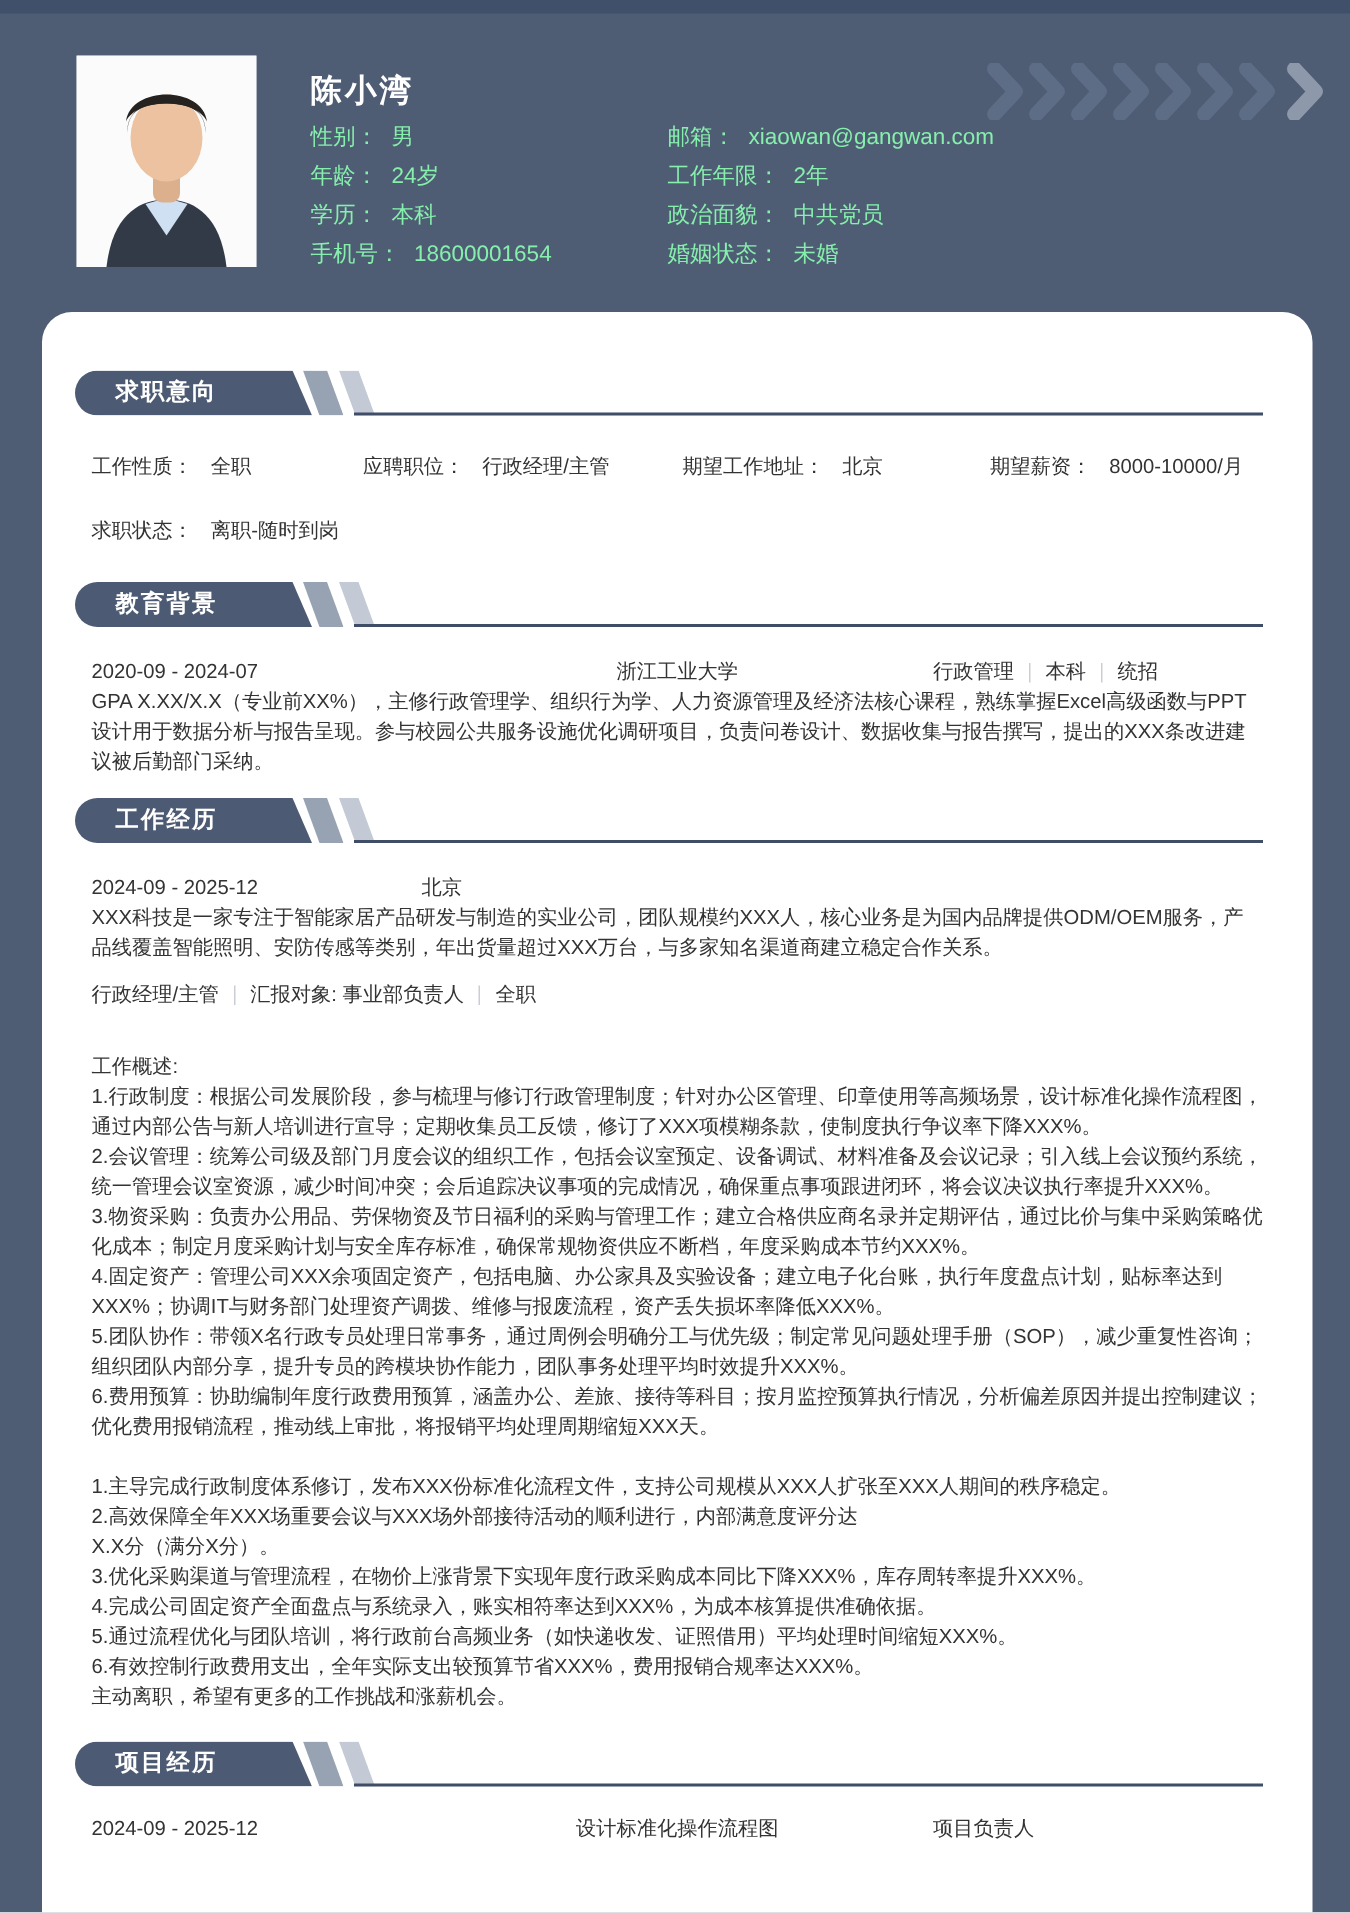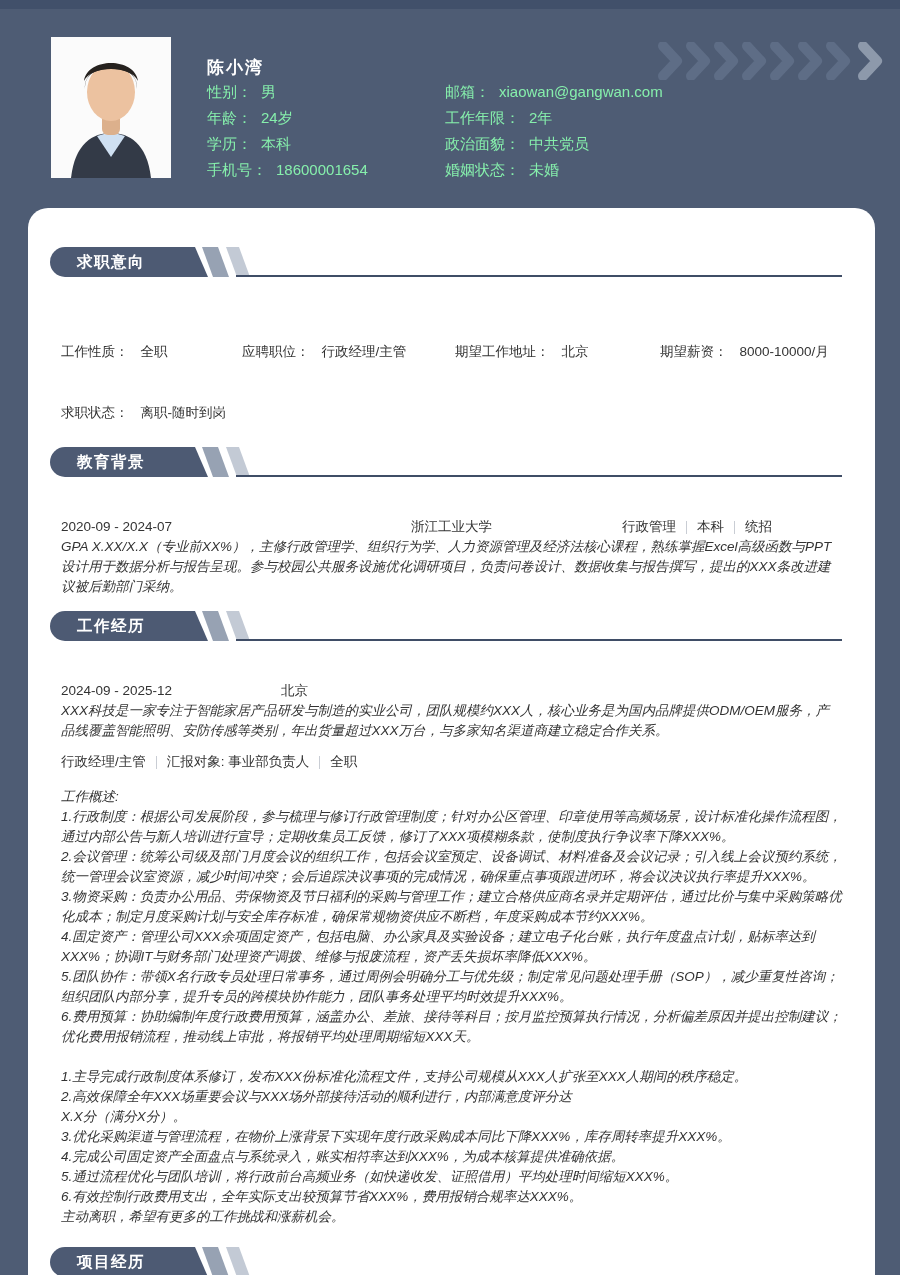--- a/index.html
+++ b/index.html
@@ -5,21 +5,21 @@
   html,body { margin:0; padding:0; }
   .page {
     position:relative; width:900px; height:1275px;
     background:#4e5c74; overflow:hidden;
     font-family:"Liberation Sans","DejaVu Sans",sans-serif;
   }
   .topstrip { position:absolute; left:0; top:0; width:100%; height:9px; background:#41506a; }
 
   
   .photo { position:absolute; left:51px; top:37px; width:120px; height:141px; background:#fdfdfd; overflow:hidden; }
-  .name  { position:absolute; left:207px; top:56px; color:#ffffff; font-size:17px; font-weight:bold; letter-spacing:2px; }
+  .name  { position:absolute; left:207px; top:46px; color:#ffffff; font-size:21px; font-weight:bold; letter-spacing:2px; }
   .details {
     position:absolute; left:207px; top:83px;
     display:grid; grid-template-columns:238px auto; row-gap:9px;
     color:#86efac; font-size:15px; line-height:17px;
   }
   .detail { display:flex; }
   .detail .lbl { margin-right:9px; }
   .chevrons { position:absolute; left:657px; top:42px; width:236px; height:38px; }
 
   
@@ -48,34 +48,34 @@
     background:#c3cad5; clip-path:polygon(0 0, 13px 0, 24px 30px, 11px 30px);
   }
   .banner-line { position:absolute; left:186px; right:0; bottom:0; height:2px; background:#3f4d66; }
 
   
   .intent-row1 {
     margin-top:24px; display:grid; grid-template-columns:181px 213px 205px auto;
     line-height:20px;
   }
   .intent-row2 { margin-top:23px; line-height:20px; }
-  .field { display:flex;margin-top:41px; }
+  .field { display:flex; }
   .field .lbl { margin-right:12px; }
 
   .exp-row { margin-top:20px; display:flex; align-items:baseline; line-height:20px; }
-  .exp-row .period { width:220px;margin-top:20px; }
+  .exp-row .period { width:220px; }
   .exp-row .center { flex:1; text-align:center; }
   .exp-row .right  { width:220px; text-align:left; }
   .meta-group { display:inline-flex; align-items:center; }
   .sep { display:inline-block; width:1px; height:13px; background:#c9cdd4; margin:0 10px; align-self:center; }
 
-  p.body { margin:0; line-height:20px; color:#333333;font-style:italic; }
+  p.body { margin:0; line-height:20px; color:#333333; }
   .para { margin-top:9px; }
   .role-line { margin-top:11px; display:flex; line-height:20px; }
-  .block { margin-top:15px; }
+  .block { margin-top:28px; }
   .block-gap { margin-top:20px; }
   .leave-note { margin-top:9px; }
   .section-gap1 { margin-top:24px; }
   .section-gap2 { margin-top:14px; }
   .section-gap3 { margin-top:20px; }
   .proj-row { margin-top:18px; }
 </style>
 </head>
 <body>
 

